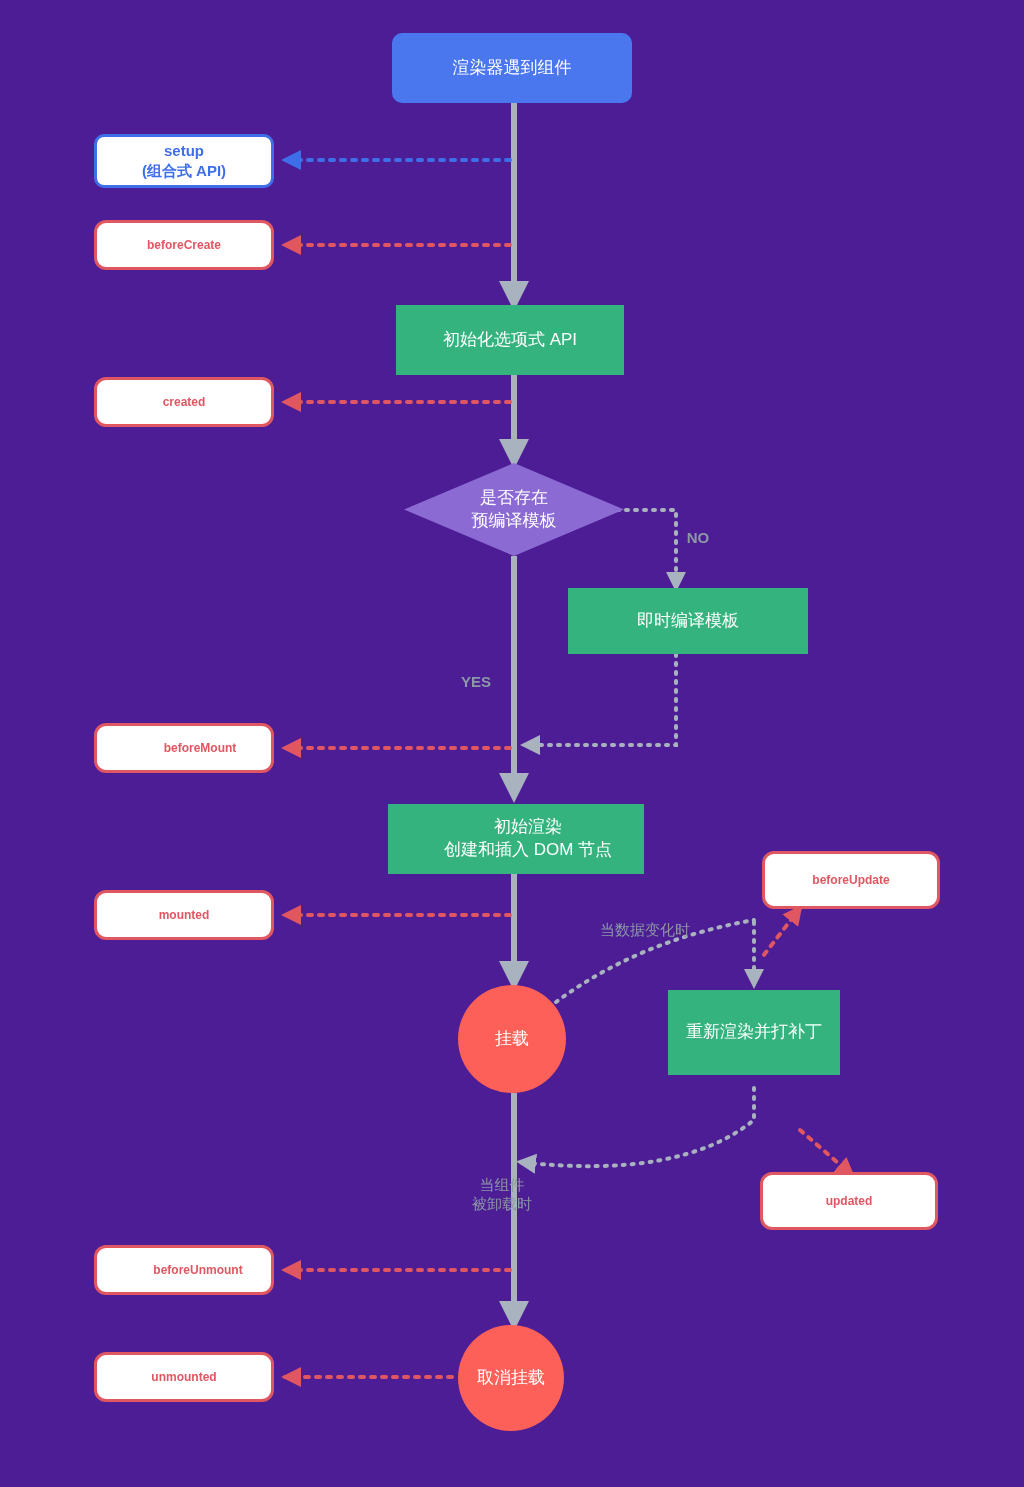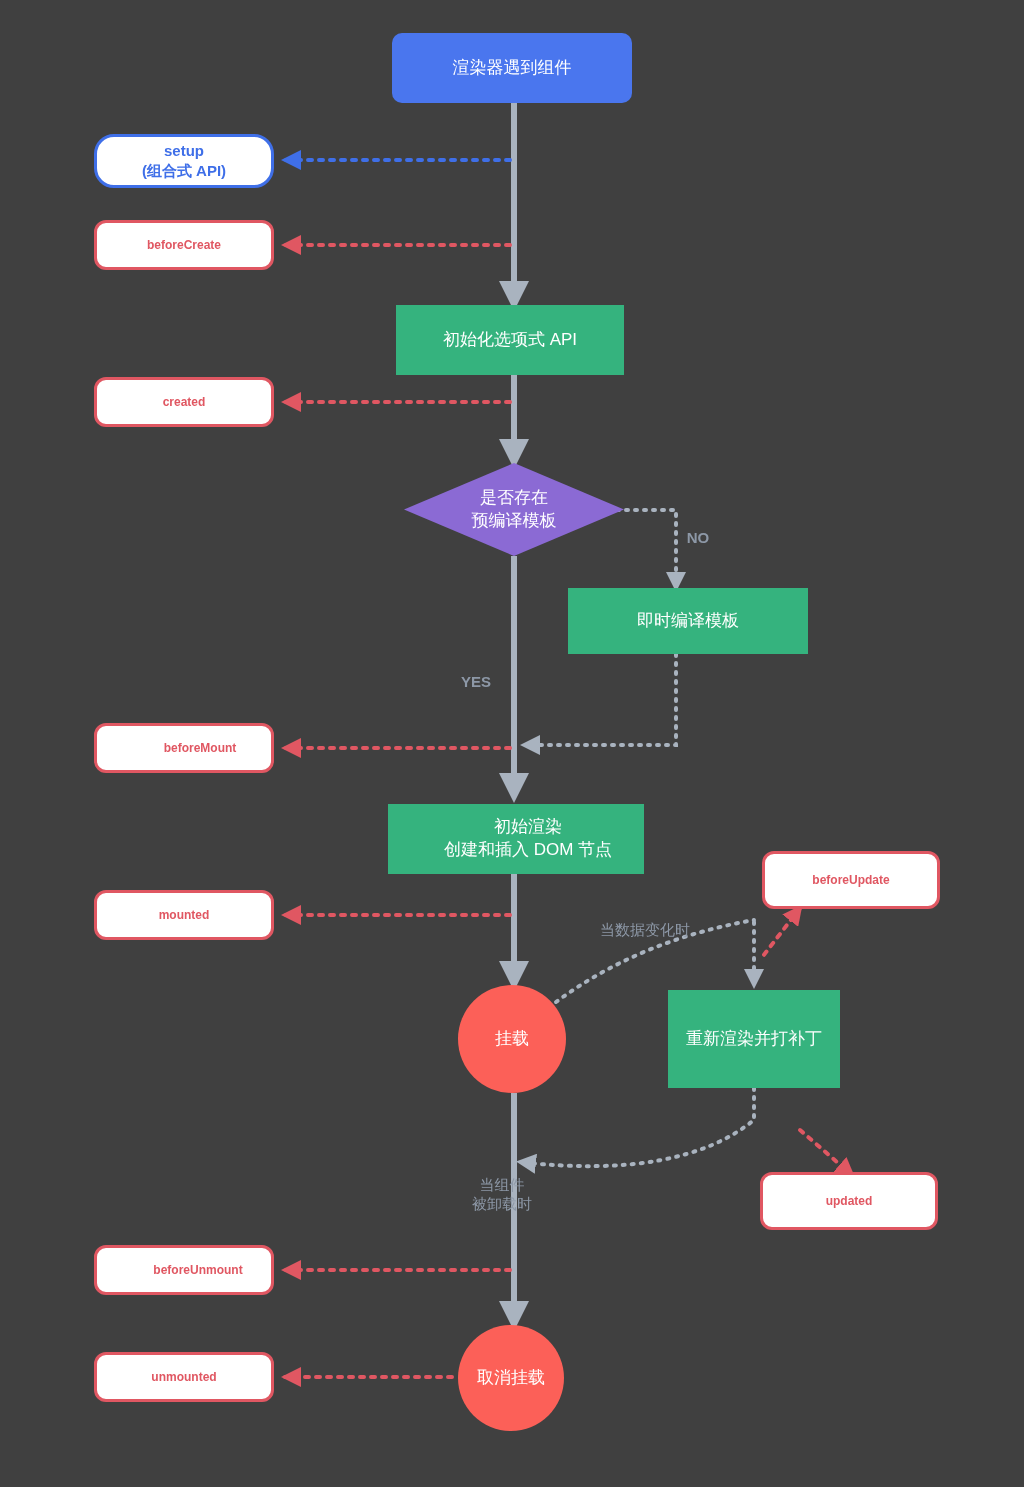--- a/index.html
+++ b/index.html
@@ -7,21 +7,21 @@
     padding: 0;
     background: #ffffff;
   }
   body {
     font-family: "Liberation Sans", "DejaVu Sans", sans-serif;
   }
   #stage {
     position: relative;
     width: 1024px;
     height: 1487px;
-    background: #404040;
+    background: #4c1d95;
     overflow: hidden;
   }
   #edges {
     position: absolute;
     left: 0;
     top: 0;
     width: 1024px;
     height: 1487px;
   }
   .node {
@@ -59,21 +59,21 @@
     border: 3px solid #e05762;
     color: #e05762;
     border-radius: 12px;
     font-size: 12px;
     font-weight: bold;
   }
   .n-hook-blue {
     background: #ffffff;
     border: 3px solid #3f6fe8;
     color: #3f6fe8;
-    border-radius: 20px;
+    border-radius: 10px;
     font-size: 15px;
     font-weight: bold;
   }
   
   .n-diamond {
     background: transparent;
     color: #ffffff;
     font-size: 17px;
   }
   .n-diamond .dia-shape {
@@ -196,21 +196,21 @@
   </div>
 
   <div class="node n-hook" style="left:762px; top:851px; width:178px; height:58px;">
     <span>beforeUpdate</span>
   </div>
 
   <div class="node n-circle" style="left:458px; top:985px; width:108px; height:108px;align-items:center;">
     <span>挂载</span>
   </div>
 
-  <div class="node n-green" style="left:668px; top:990px; width:172px; height:98px;">
+  <div class="node n-green" style="left:668px; top:990px; width:172px; height:85px;">
     <span>重新渲染并打补丁</span>
   </div>
 
   <div class="node n-hook" style="left:760px; top:1172px; width:178px; height:58px;">
     <span>updated</span>
   </div>
 
   <div class="node n-hook" style="left:94px; top:1245px; width:180px; height:50px;padding-left:28px;">
     <span>beforeUnmount</span>
   </div>

